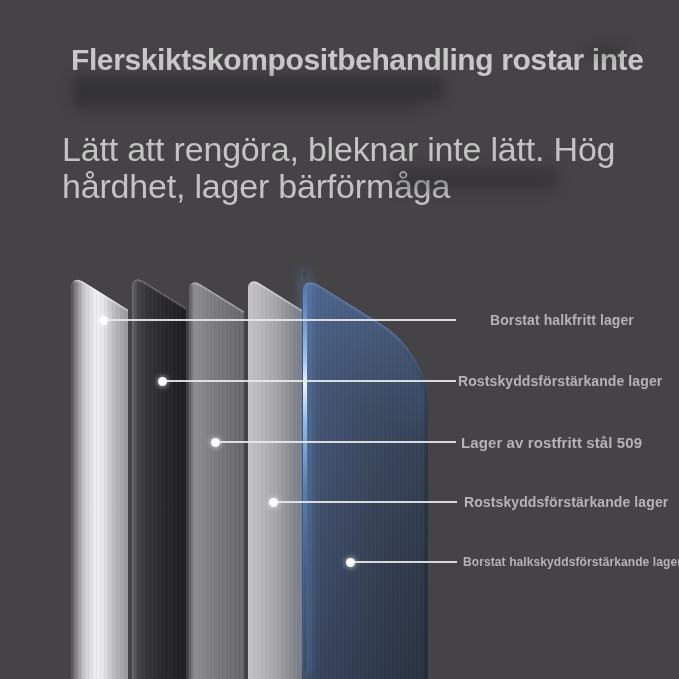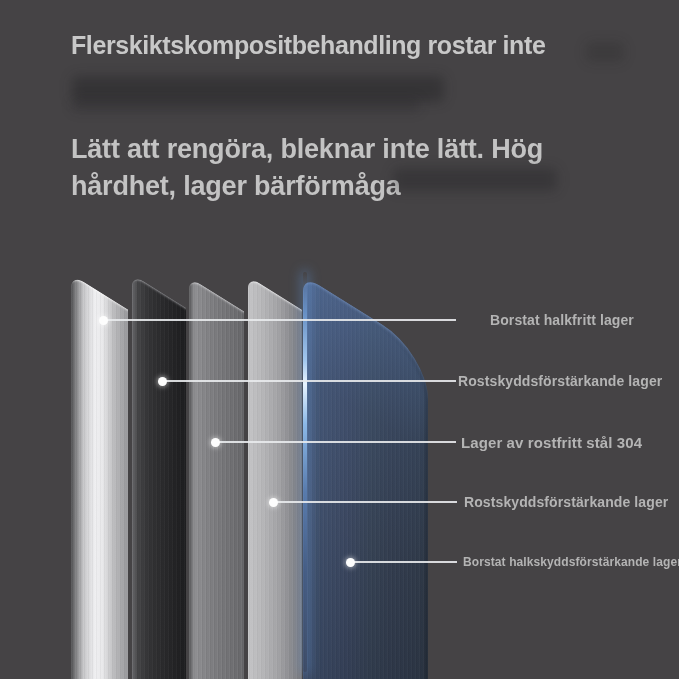--- a/index.html
+++ b/index.html
@@ -7,27 +7,27 @@
     position:relative;
     width:679px;height:679px;
     overflow:hidden;
     background:#454345;
     font-family:"Liberation Sans", sans-serif;
     -webkit-font-smoothing:antialiased;
   }
 
   
   .title{
-    position:absolute;left:71px;top:31px;
-    font-size:25px;font-weight:700;letter-spacing:-0.4px;
+    position:absolute;left:71px;top:43px;
+    font-size:30px;font-weight:700;letter-spacing:-0.4px;
     color:#c8c8c8;white-space:nowrap;
   }
   .subtitle{
-    position:absolute;left:71px;top:131px;
-    font-size:27px;font-weight:700;letter-spacing:-0.2px;
+    position:absolute;left:62px;top:131px;
+    font-size:34px;font-weight:400;letter-spacing:-0.2px;
     line-height:37px;color:#c3c3c3;
   }
 
   
   .ghost{position:absolute;filter:blur(6px);border-radius:6px;pointer-events:none;}
   .g1 {left:72px; top:76px; width:372px;height:26px;background:rgba(22,22,24,0.33);}
   .g1b{left:72px; top:99px; width:348px;height:12px;background:rgba(22,22,24,0.20);}
   .g2 {left:393px;top:168px;width:164px;height:23px;background:rgba(22,22,24,0.28);}
   .g3 {left:586px;top:42px; width:38px; height:20px;background:rgba(22,22,24,0.18);}
 
@@ -144,21 +144,21 @@
   <div class="line c1"></div>
   <div class="dot c1"></div>
   <div class="lbl c1">Borstat halkfritt lager</div>
 
   <div class="line c2"></div>
   <div class="dot c2"></div>
   <div class="lbl c2">Rostskyddsförstärkande lager</div>
 
   <div class="line c3"></div>
   <div class="dot c3"></div>
-  <div class="lbl c3">Lager av rostfritt stål 304</div>
+  <div class="lbl c3">Lager av rostfritt stål 509</div>
 
   <div class="line c4"></div>
   <div class="dot c4"></div>
   <div class="lbl c4">Rostskyddsförstärkande lager</div>
 
   <div class="line c5"></div>
   <div class="dot c5"></div>
   <div class="lbl c5">Borstat halkskyddsförstärkande lager</div>
 
 </div>

